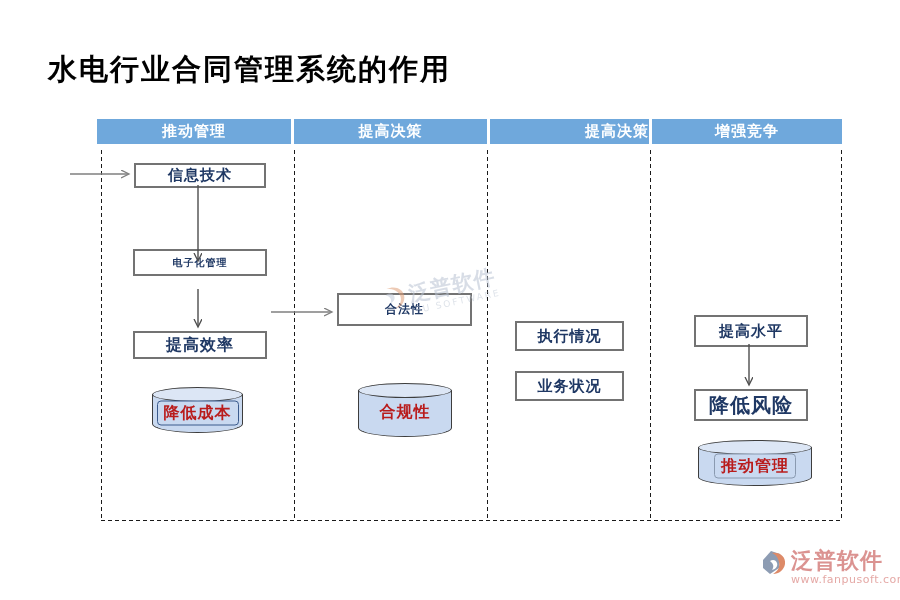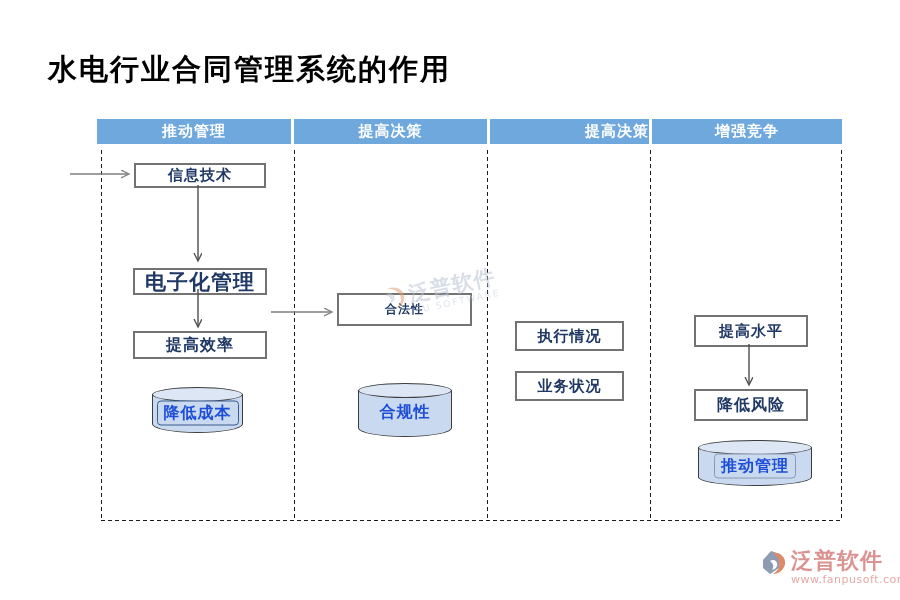--- a/index.html
+++ b/index.html
@@ -29,42 +29,42 @@
   .hline {
     position:absolute; left:101px; top:520px; width:741px; height:1px;
     background:repeating-linear-gradient(to right,#1a1a1a 0 4px,transparent 4px 7px);
   }
   .node {
     position:absolute; background:#fff; border:2px solid #737373;
     color:#1F3864; font-weight:bold; font-size:16px; text-align:center;
     display:flex; align-items:center; justify-content:center; letter-spacing:1px;
   }
   .n-info   { left:134px; top:163px; width:128px; height:21px; font-size:15px; }
-  .n-emgmt  { left:133px; top:268px; width:130px; height:23px; font-size:21px; }
+  .n-emgmt  { left:133px; top:249px; width:130px; height:23px; font-size:10px; }
   .n-eff    { left:133px; top:331px; width:130px; height:24px; }
   .n-legal  { left:337px; top:293px; width:131px; height:29px; font-size:12px; }
   .n-exec   { left:515px; top:321px; width:105px; height:26px; font-size:15px; }
   .n-biz    { left:515px; top:371px; width:105px; height:26px; font-size:15px; }
   .n-level  { left:694px; top:315px; width:110px; height:28px; font-size:15px; }
-  .n-risk   { left:694px; top:389px; width:110px; height:28px; font-size:16px; }
+  .n-risk   { left:694px; top:389px; width:110px; height:28px; font-size:20px; }
   .cylinder { position:absolute; }
   .cyl-body {
     position:absolute; left:0; right:0; top:7px; bottom:0;
     background:#C9D9F0; border:1.4px solid #3d3d3d; border-top:none;
     border-radius:0 0 50% 50% / 0 0 9px 9px;
   }
   .cyl-top {
     position:absolute; left:0; right:0; top:0; height:15px;
     background:#DCE6F5; border:1.4px solid #3d3d3d; border-radius:50%;
     box-sizing:border-box;
   }
   .cyl-label {
     position:absolute; left:0; right:0; top:46%; transform:translateY(-30%);
     margin:0 auto; width:max-content; padding:1px 6px;
-    color:#1d4ed8; font-weight:bold; font-size:16px; text-align:center; letter-spacing:1px;
+    color:#b91c1c; font-weight:bold; font-size:16px; text-align:center; letter-spacing:1px;
   }
   .cyl-label.boxed { border:1px solid #3a5a8c; border-radius:4px; background:#C9D9F0; }
   .cyl-label.boxed-faint { border:1px solid #8a9ab0; border-radius:4px; background:#C9D9F0; }
   .c-cost    { left:152px; top:387px; width:91px;  height:46px; }
   .c-comp    { left:358px; top:383px; width:94px;  height:54px; }
   .c-promote { left:698px; top:440px; width:114px; height:46px; }
   .arrows { position:absolute; left:0; top:0; width:900px; height:600px; pointer-events:none; }
   .watermark {
     position:absolute; left:384px; top:272px; width:130px;
     transform:rotate(-12deg); opacity:0.55; pointer-events:none; z-index:5;

